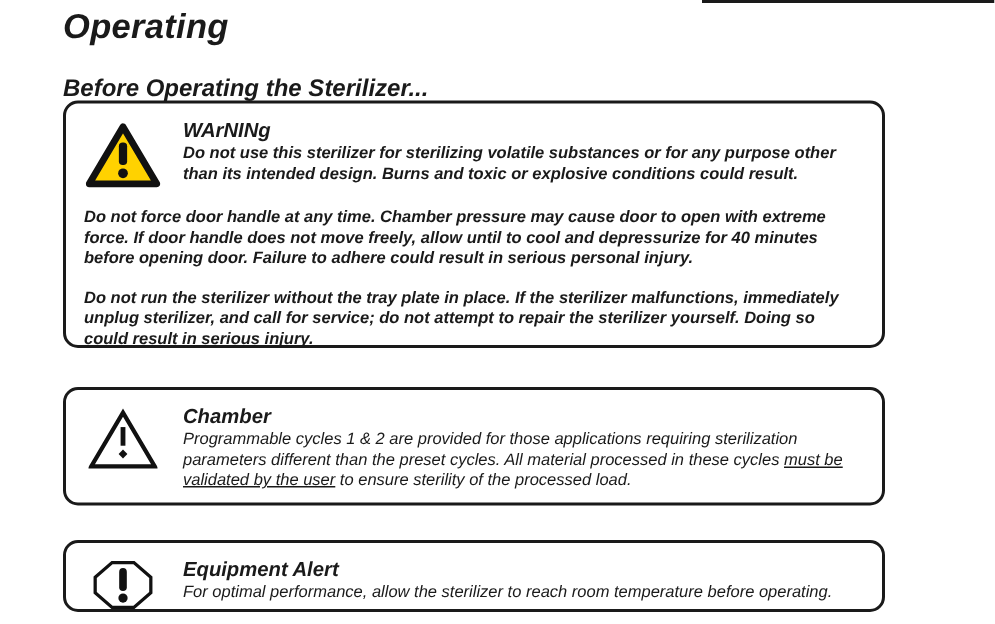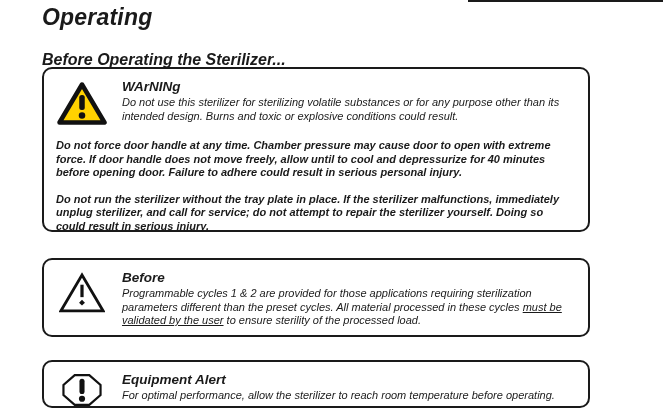--- a/index.html
+++ b/index.html
@@ -65,21 +65,21 @@
     font-size: 13.5px;
     font-weight: bold;
     font-style: italic;
     margin-bottom: 2px;
   }
   .alert-body {
     font-size: 11px;
     line-height: 13.5px;
     font-style: italic;
   }
-  .bold-body { font-weight: normal; }
+  .bold-body { font-weight: bold; }
   .full-para {
     margin-top: 13px;
     font-size: 11px;
     line-height: 13.5px;
     font-style: italic;
     font-weight: bold;
     padding-right: 2px;
   }
   .u { text-decoration: underline; }
 
@@ -114,21 +114,21 @@
 <div class="alert-box box-caution">
   <div class="head-row">
     <div class="icon-cell">
       <svg class="icon-svg" width="46" height="42" viewBox="0 0 100 90">
         <path d="M50 6 L96 84 L4 84 Z" fill="#FFFFFF" stroke="#111111" stroke-width="6" stroke-linejoin="miter"></path>
         <rect x="46.5" y="27" width="7" height="27" fill="#111111"></rect>
         <rect x="45.5" y="61.5" width="9" height="9" fill="#111111" transform="rotate(45 50 66)"></rect>
       </svg>
     </div>
     <div class="head-text">
-      <div class="alert-heading">Before</div>
+      <div class="alert-heading">Chamber</div>
       <div class="alert-body"><span>Programmable cycles 1 &amp; 2 are provided for those applications requiring sterilization parameters different than the preset cycles. All material processed in these cycles </span><span class="u">must be validated by the user</span><span> to ensure sterility of the processed load.</span></div>
     </div>
   </div>
 </div>
 
 <div class="alert-box box-equipment">
   <div class="head-row">
     <div class="icon-cell">
       <svg class="icon-svg" width="40" height="34" viewBox="0 0 110 90">
         <polygon points="35,4 75,4 106,31 106,59 75,86 35,86 4,59 4,31" fill="#FFFFFF" stroke="#111111" stroke-width="6" stroke-linejoin="miter"></polygon>

